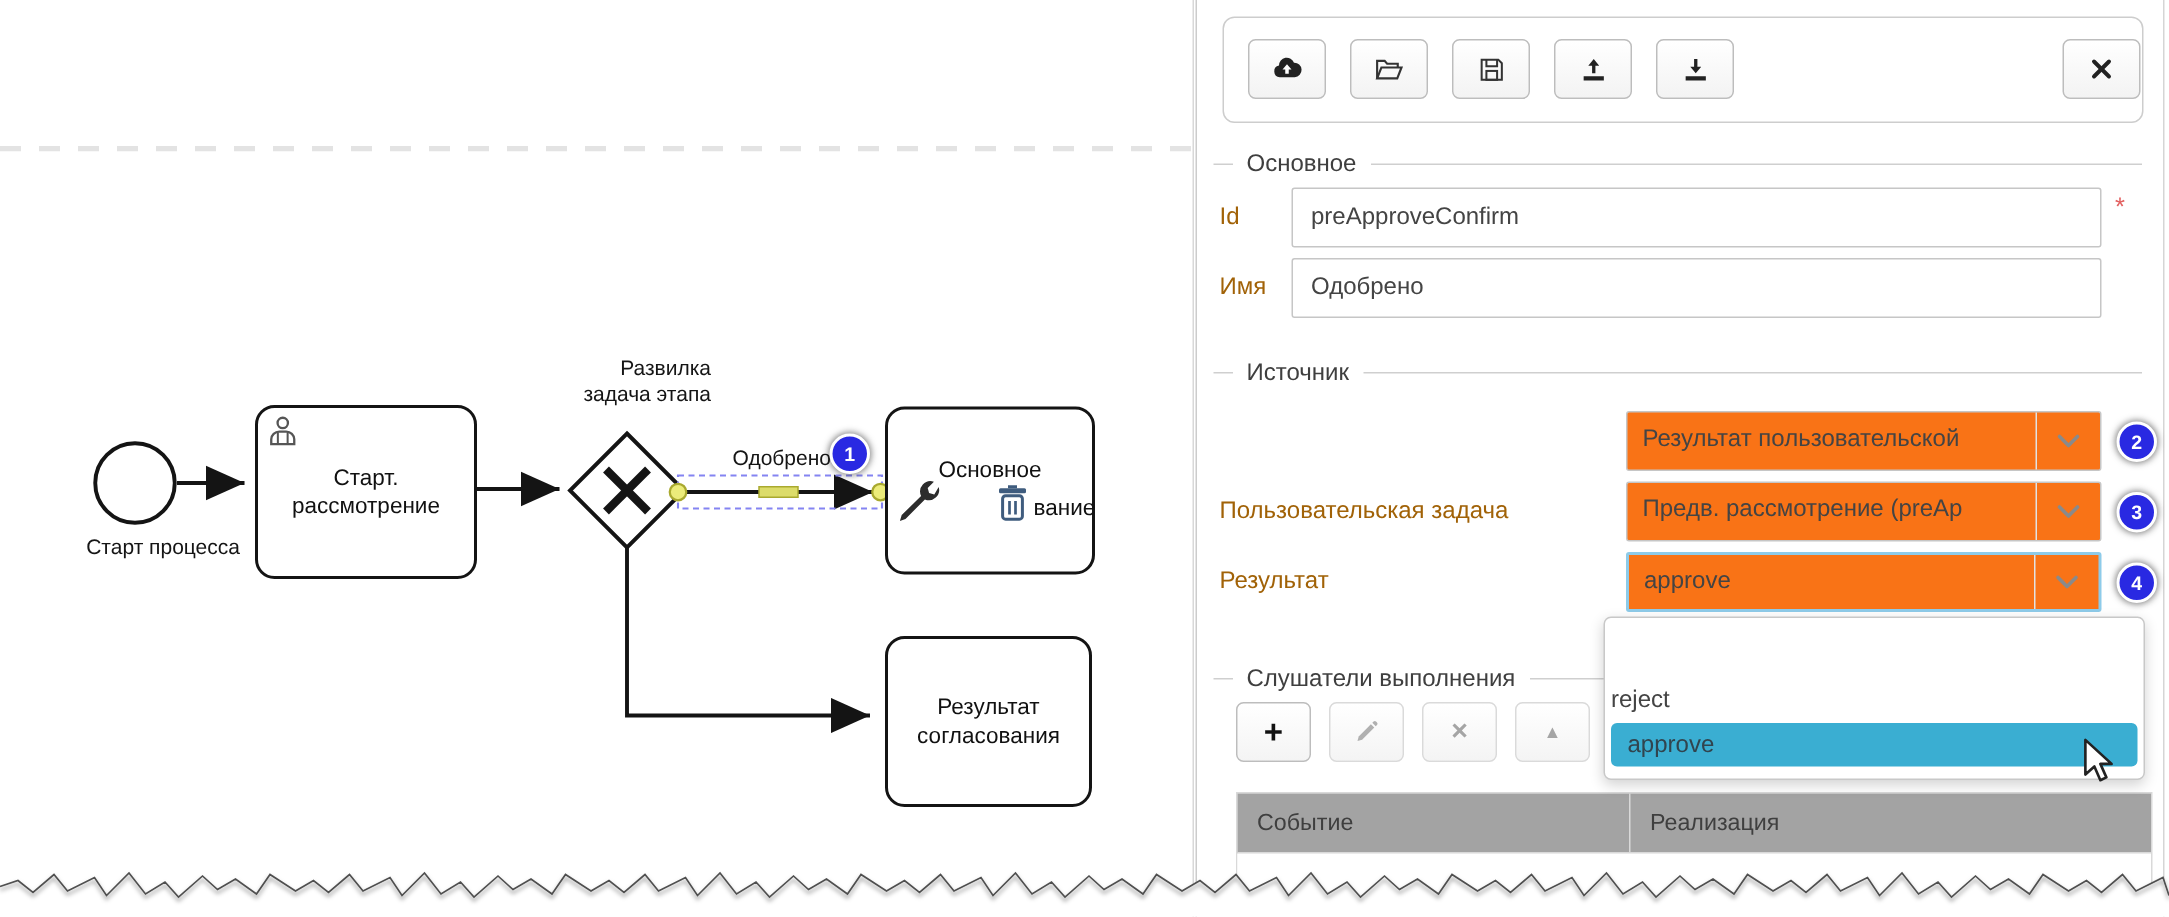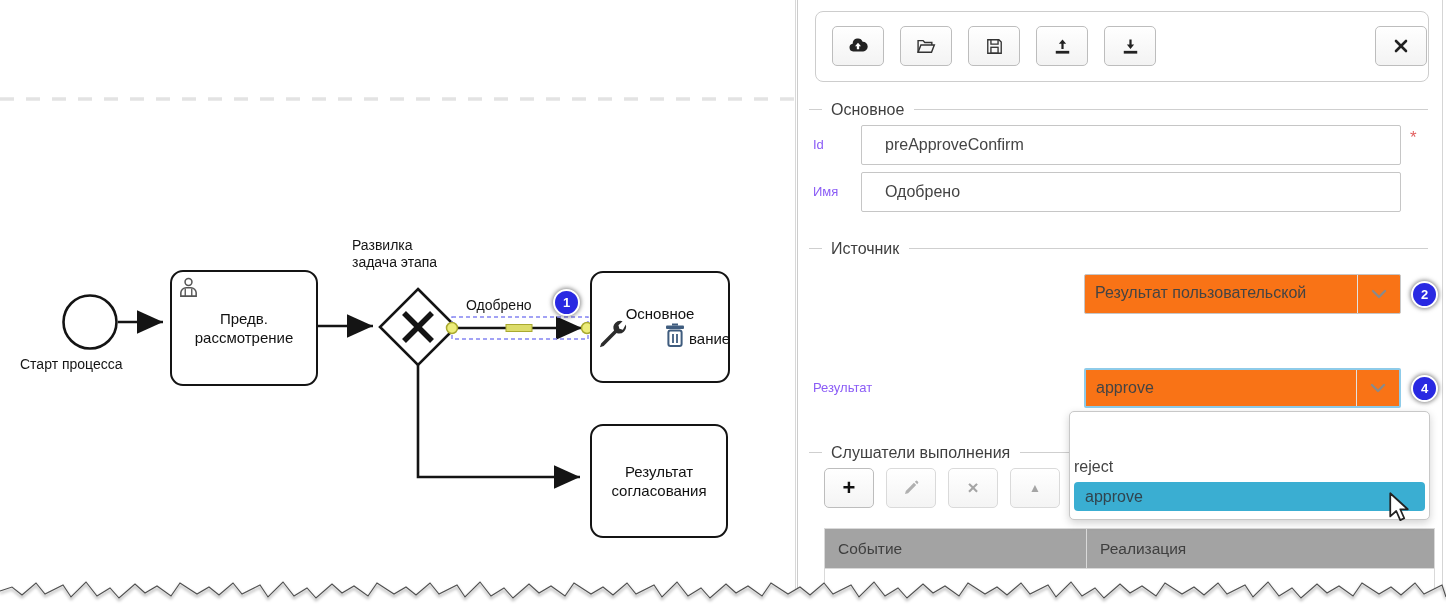--- a/index.html
+++ b/index.html
@@ -2,21 +2,21 @@
 <html><head>
 <meta charset="utf-8">
 <style>
   html,body{margin:0;padding:0;}
   body{width:1446px;height:611px;position:relative;overflow:hidden;background:#fff;
        font-family:"Liberation Sans",sans-serif;color:#3f3f3f;}
   .abs{position:absolute;}
 
   
   #diagram{left:0;top:0;width:795px;height:611px;border-right:1px solid #d8d8d8;background:#fff;}
-  .dlabel{position:absolute;font-size:14px;color:#151515;text-align:left;line-height:17px;}
+  .dlabel{position:absolute;font-size:14px;color:#151515;text-align:right;line-height:17px;}
   .task{position:absolute;border:2.5px solid #141414;border-radius:13px;background:#fff;
         display:flex;flex-direction:column;align-items:center;justify-content:center;
         font-size:15px;line-height:19px;color:#111;text-align:center;}
   .badge{position:absolute;width:27px;height:27px;border-radius:50%;background:#2929e2;
          border:2px solid #fff;box-shadow:0 0 4px 1px rgba(40,40,40,.55);
          color:#fff;font-size:13px;font-weight:bold;display:flex;align-items:center;justify-content:center;
          box-sizing:border-box;z-index:20;}
 
   
   #panel{left:797px;top:0;width:646px;height:611px;background:#fff;
@@ -24,23 +24,23 @@
   #toolbar{position:absolute;left:17px;top:11px;width:612px;height:69px;
            border:1px solid #cdcdcd;border-radius:8px;background:#fff;}
   .tbtn{position:absolute;top:14px;width:52px;height:40px;border:1px solid #bdbdbd;border-radius:5px;
         background:linear-gradient(#ffffff,#f3f3f3);display:flex;align-items:center;justify-content:center;
         box-sizing:border-box;cursor:pointer;}
   .legend-row{position:absolute;left:11px;right:14px;height:17px;display:flex;align-items:center;}
   .legend-row .dash{width:13px;height:1px;background:#cfcfcf;margin-right:9px;flex:none;}
   .legend-row .ltext{font-size:16px;color:#3f3f3f;white-space:nowrap;}
   .legend-row .rule{flex:1;height:1px;background:#cfcfcf;margin-left:10px;}
   .frow{position:absolute;left:0;width:646px;height:40px;}
-  .flabel{position:absolute;left:15px;top:0;line-height:40px;font-size:13px;color:#8b5cf6;white-space:nowrap;text-align:center;}
+  .flabel{position:absolute;left:15px;top:0;line-height:40px;font-size:16px;color:#a16207;white-space:nowrap;text-align:center;}
   .tinput{position:absolute;left:63px;top:0;width:540px;height:40px;border:1px solid #c6c6c6;border-radius:2px;
-          font-family:"Liberation Sans",sans-serif;font-size:16px;color:#444;padding:0 23px;box-sizing:border-box;background:#fff;}
+          font-family:"Liberation Sans",sans-serif;font-size:16px;color:#444;padding:0 12px;box-sizing:border-box;background:#fff;}
   .req{position:absolute;left:612px;top:3px;color:#e25f5f;font-size:17px;}
   .selbox{position:absolute;left:286px;top:0;width:317px;height:40px;border:1px solid #c6c6c6;border-radius:2px;
           background:#f97316;display:flex;box-sizing:border-box;cursor:pointer;}
   .selbox.focused{border:2px solid #8ecbe9;}
   .seltext{flex:1;font-size:16px;color:#444;line-height:36px;padding:0 0 0 10px;white-space:nowrap;overflow:hidden;}
   .selcaret{width:42px;border-left:1px solid #e2e2e2;display:flex;align-items:center;justify-content:center;flex:none;}
   .lbtn{position:absolute;top:0;width:50px;height:40px;border-radius:5px;box-sizing:border-box;
         display:flex;align-items:center;justify-content:center;background:linear-gradient(#ffffff,#f4f4f4);}
   .lbtn.on{border:1px solid #bdbdbd;color:#111;font-size:22px;font-weight:bold;cursor:pointer;}
   .lbtn.off{border:1px solid #dadada;color:#a5a5a5;}
@@ -85,21 +85,21 @@
     <rect x="452" y="317" width="136" height="22" fill="none" stroke="#8484f2" stroke-width="1.4" stroke-dasharray="4 3"></rect>
     <rect x="506" y="324.5" width="26" height="7" fill="#dcdc6a" stroke="#a9a92f" stroke-width="1"></rect>
     <polyline points="418,365 418,477 580,477" fill="none" stroke="#141414" stroke-width="2.6" marker-end="url(#arr)"></polyline>
     <circle cx="452" cy="328" r="5.5" fill="#ecec7a" stroke="#a9a92f" stroke-width="1.5"></circle>
     <circle cx="587" cy="328" r="5.5" fill="#ecec7a" stroke="#a9a92f" stroke-width="1.5"></circle>
   </svg>
 
   <div class="dlabel" style="left:20px;top:356px;width:140px">Старт процесса</div>
 
   <div class="task" style="left:170px;top:270px;width:144px;height:112px">
-    <span>Предв.</span>
+    <span>Старт.</span>
     <span>рассмотрение</span>
   </div>
   <svg class="abs" style="left:177px;top:276px" width="23" height="23" viewBox="0 0 24 24">
     <circle cx="12" cy="6.2" r="3.6" fill="#fff" stroke="#555" stroke-width="1.6"></circle>
     <path d="M4 21v-3.4c0-3 2.6-5.4 5.6-5.4h4.8c3 0 5.6 2.4 5.6 5.4V21z" fill="#fff" stroke="#555" stroke-width="1.6"></path>
     <line x1="8.6" y1="13" x2="8.6" y2="21" stroke="#555" stroke-width="1.4"></line>
     <line x1="15.4" y1="13" x2="15.4" y2="21" stroke="#555" stroke-width="1.4"></line>
   </svg>
 
   <div class="dlabel" style="left:352px;top:237px;width:122px">
@@ -199,20 +199,32 @@
       <span class="seltext">Результат пользовательской</span>
       <span class="selcaret">
         <svg width="16" height="10" viewBox="0 0 16 10">
             <polyline points="2,2 8,8 14,2" fill="none" stroke="#8a8a8a" stroke-width="2.4" stroke-linecap="round" stroke-linejoin="round"></polyline>
           </svg>
       </span>
     </div>
     <div class="badge" style="left:613px;top:7px">2</div>
   </div>
 
+  <div class="frow" style="top:321px">
+    <span class="flabel">Пользовательская задача</span>
+    <div class="selbox">
+      <span class="seltext">Предв. рассмотрение (preAp</span>
+      <span class="selcaret">
+        <svg width="16" height="10" viewBox="0 0 16 10">
+            <polyline points="2,2 8,8 14,2" fill="none" stroke="#8a8a8a" stroke-width="2.4" stroke-linecap="round" stroke-linejoin="round"></polyline>
+          </svg>
+      </span>
+    </div>
+    <div class="badge" style="left:613px;top:7px">3</div>
+  </div>
 
   <div class="frow" style="top:368px">
     <span class="flabel">Результат</span>
     <div class="selbox focused">
       <span class="seltext">approve</span>
       <span class="selcaret">
         <svg width="16" height="10" viewBox="0 0 16 10">
             <polyline points="2,2 8,8 14,2" fill="none" stroke="#8a8a8a" stroke-width="2.4" stroke-linecap="round" stroke-linejoin="round"></polyline>
           </svg>
       </span>

